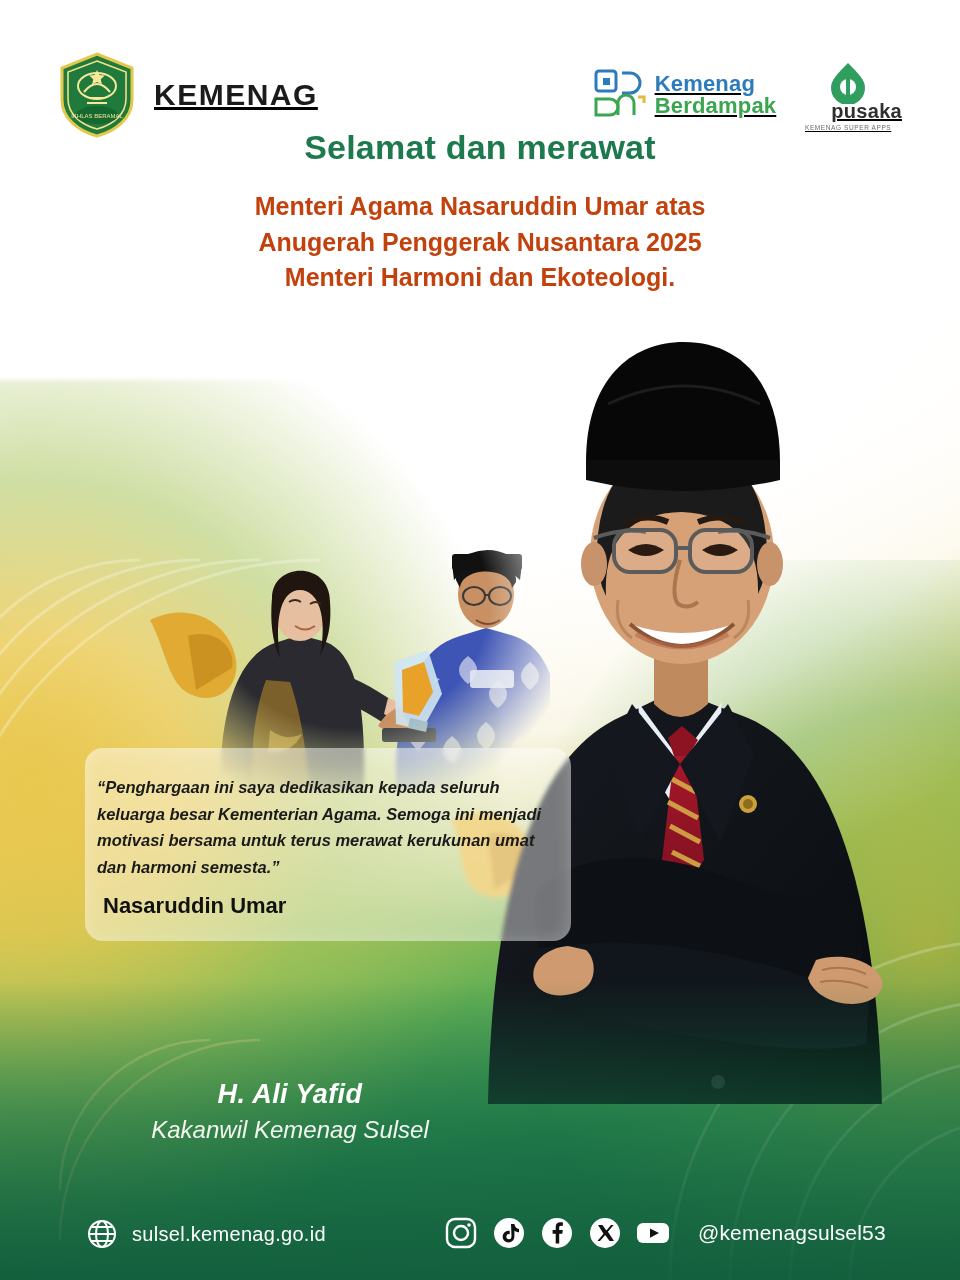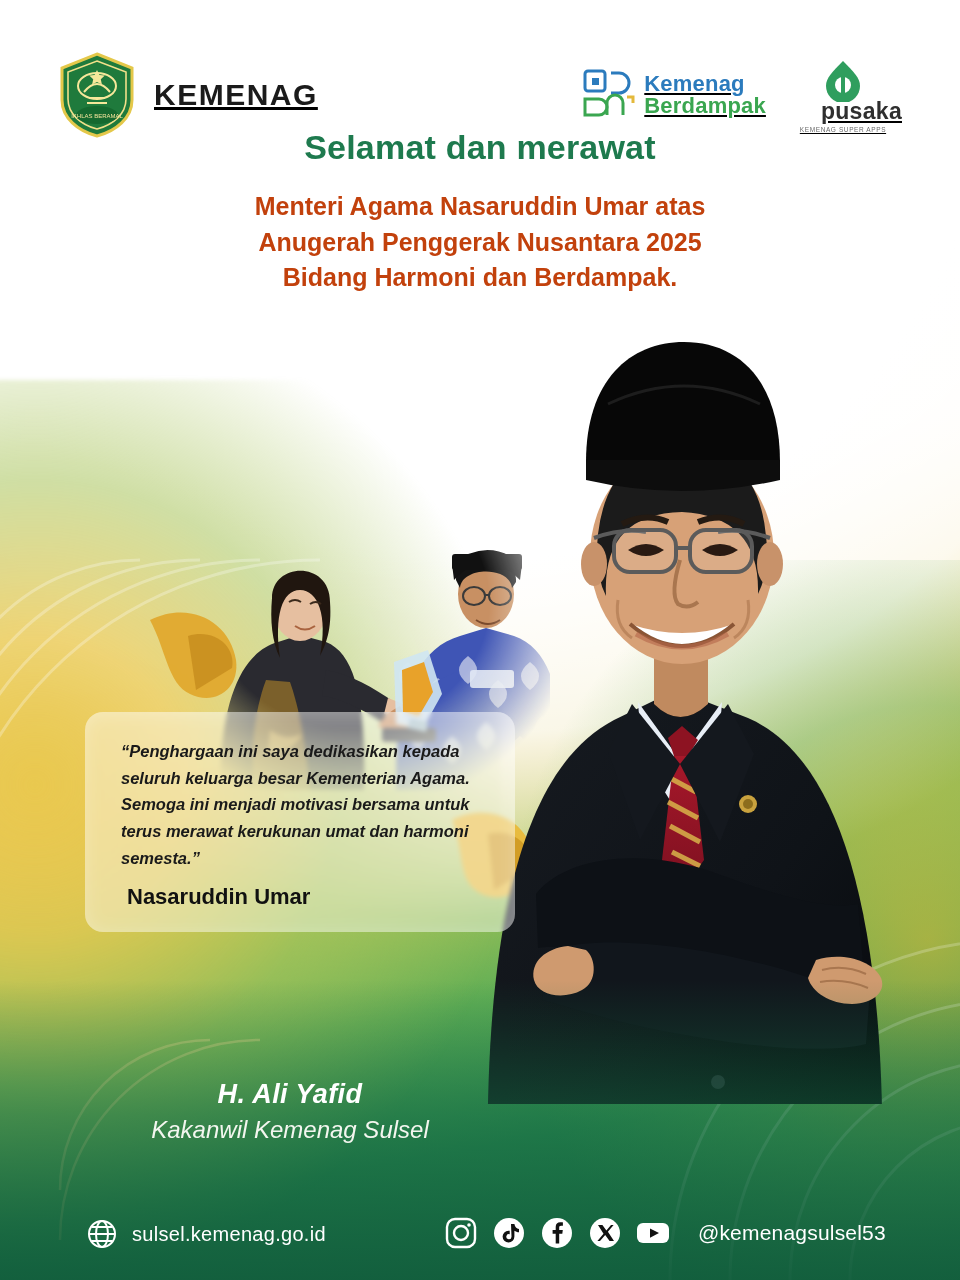--- a/index.html
+++ b/index.html
@@ -57,21 +57,21 @@
     color: #1b1b1b;
   }
   .right-logos { display: flex; align-items: center; gap: 18px; }
   .kb-logo { display: flex; align-items: center; gap: 9px; }
   .kb-mark { width: 52px; height: 52px; }
   .kb-words { line-height: 1.0; }
   .kb-words .l1 { font-size: 22px; font-weight: 700; color: #2b7bbd; letter-spacing: .2px; }
   .kb-words .l2 { font-size: 22px; font-weight: 700; color: #3aa650; letter-spacing: .2px; }
   .pusaka { display: flex; flex-direction: column; align-items: center; }
   .pusaka-mark { width: 44px; height: 44px; }
-  .pusaka-name { font-size: 23px; font-weight: 700; color: #2f2f2f; margin-top: -4px; letter-spacing: .3px; margin-left: 37px; }
+  .pusaka-name { font-size: 20px; font-weight: 700; color: #2f2f2f; margin-top: -4px; letter-spacing: .3px; margin-left: 37px; }
   .pusaka-sub { font-size: 6.5px; color: #6a6a6a; letter-spacing: .6px; margin-top: 1px; }
 
   
   .headline {
     position: absolute; top: 128px; left: 0; right: 0;
     text-align: center;
   }
   .headline .h1 {
     font-size: 34px; font-weight: 700; color: #1e7a4e;
     letter-spacing: .2px;
@@ -87,22 +87,22 @@
     position: absolute; left: 150px; top: 430px;
     width: 400px; height: 360px;
   }
   .main-photo {
     position: absolute; right: 22px; bottom: 86px;
     width: 520px; height: 990px;
   }
 
   
   .quote-card {
-    position: absolute; left: 85px; top: 712px;
-    width: 430px; padding: 26px 28px 22px 36px;
+    position: absolute; left: 85px; top: 748px;
+    width: 486px; padding: 26px 28px 22px 12px;
     border-radius: 18px;
     background: rgba(255,255,255,0.42);
     backdrop-filter: blur(2px);
     box-shadow: 0 2px 18px rgba(255,255,255,0.25) inset;
   }
   .quote-text {
     font-size: 16.5px; line-height: 1.62;
     font-style: italic; font-weight: 600;
     color: #1a1a1a;
   }
@@ -212,21 +212,21 @@
       </div>
 
     </div>
   </div>
 
   <div class="headline">
     <div class="h1">Selamat dan merawat</div>
     <div class="h2">
       <div>Menteri Agama Nasaruddin Umar atas</div>
       <div>Anugerah Penggerak Nusantara 2025</div>
-      <div>Bidang Harmoni dan Berdampak.</div>
+      <div>Menteri Harmoni dan Ekoteologi.</div>
     </div>
   </div>
 
   <svg class="award-photo" viewBox="0 0 400 360">
     <defs>
       <radialGradient id="fadeAward" cx="50%" cy="48%" r="58%">
         <stop offset="60%" stop-color="#ffffff" stop-opacity="1"></stop>
         <stop offset="100%" stop-color="#ffffff" stop-opacity="0"></stop>
       </radialGradient>
       <mask id="mAward">

